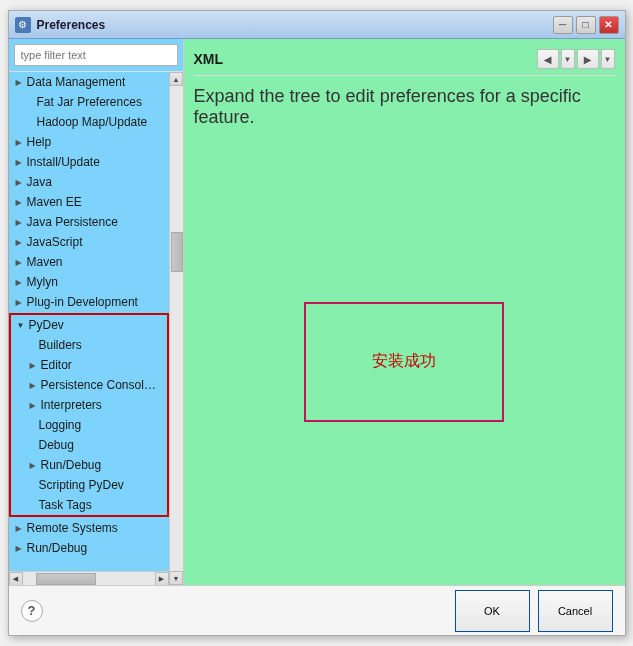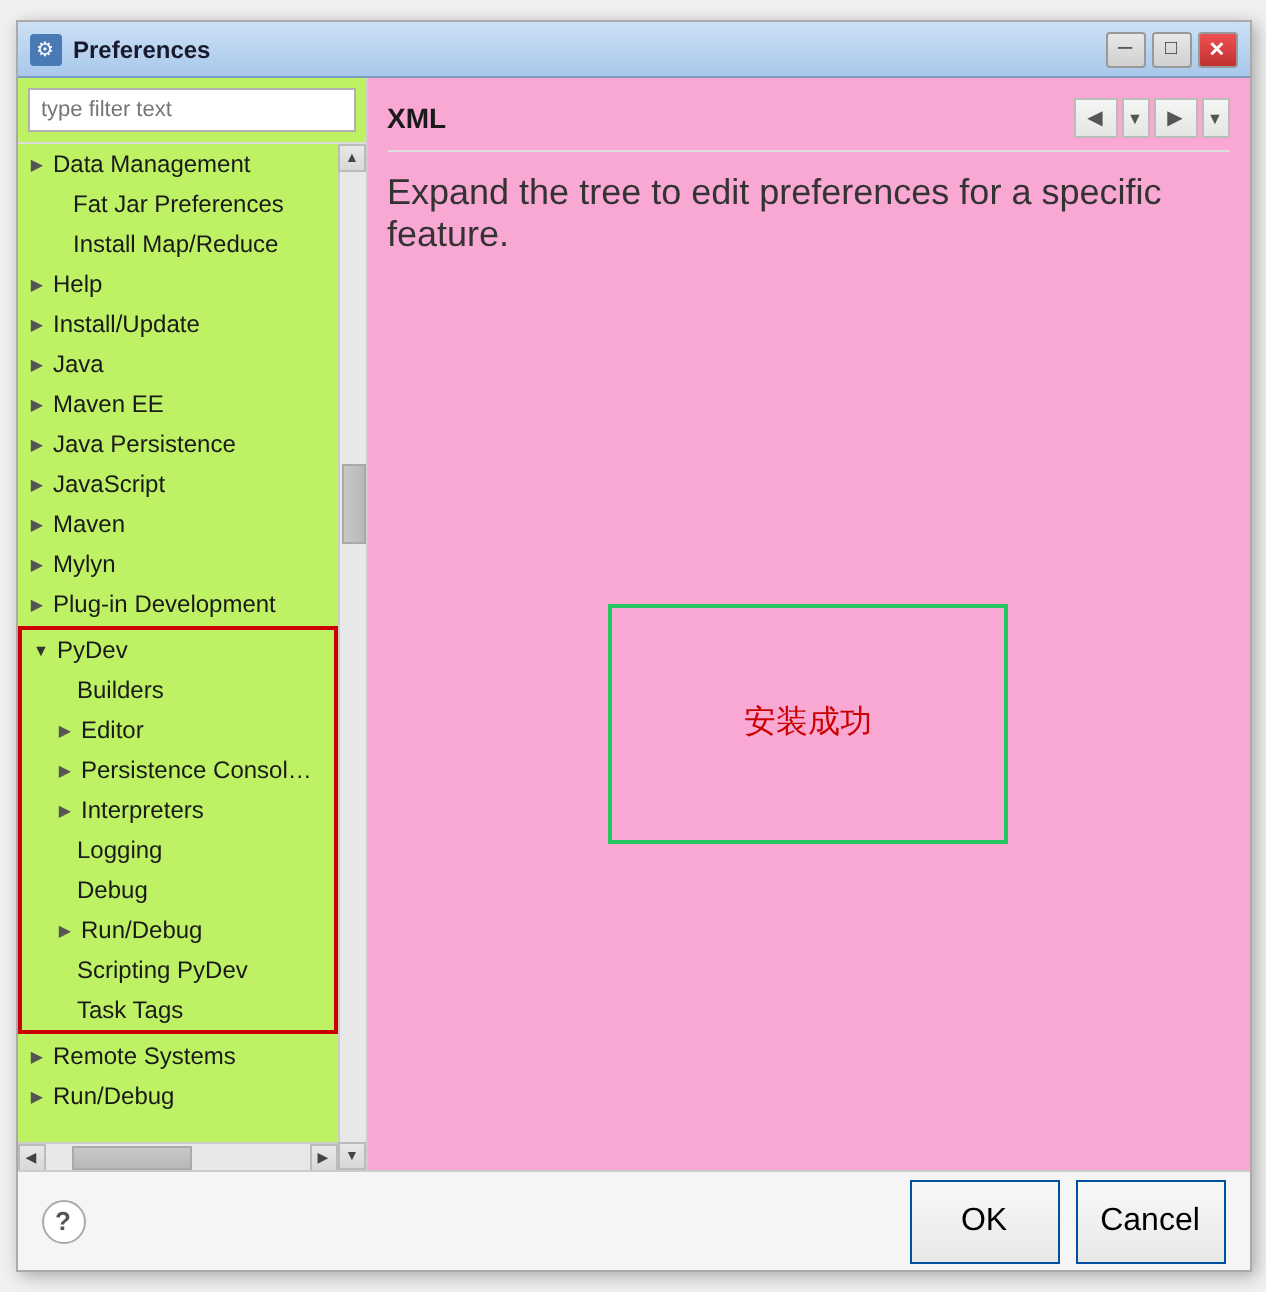--- a/index.html
+++ b/index.html
@@ -75,21 +75,21 @@
     .content-area {
       display: flex;
       flex: 1;
       overflow: hidden;
     }
     .left-panel {
       width: 175px;
       border-right: 1px solid #ccc;
       display: flex;
       flex-direction: column;
-      background: #bef264;
+      background: #7dd3fc;
       flex-shrink: 0;
     }
     .search-box {
       padding: 5px;
       border-bottom: 1px solid #ddd;
     }
     .search-input {
       width: 100%;
       height: 22px;
       border: 1px solid #b0b0b0;
@@ -125,21 +125,21 @@
       font-size: 8px;
       color: #555;
       flex-shrink: 0;
     }
     .tree-item .arrow.open { color: #333; }
     .tree-item .indent { display: inline-block; flex-shrink: 0; }
     .right-panel {
       flex: 1;
       display: flex;
       flex-direction: column;
-      background: #f9a8d4;
+      background: #86efac;
       padding: 10px;
     }
     .right-header {
       display: flex;
       align-items: center;
       justify-content: space-between;
       border-bottom: 1px solid #ddd;
       padding-bottom: 6px;
       margin-bottom: 10px;
     }
@@ -183,21 +183,21 @@
       color: #333;
       margin-bottom: 20px;
     }
     .center-box {
       display: flex;
       align-items: center;
       justify-content: center;
       flex: 1;
     }
     .install-box {
-      border: 2px solid #22c55e;
+      border: 2px solid #be185d;
       width: 200px;
       height: 120px;
       display: flex;
       align-items: center;
       justify-content: center;
       font-family: Liberation Serif, serif;
     }
     .install-text {
       font-size: 16px;
       color: #cc0000;
@@ -228,21 +228,21 @@
     }
     .bottom-buttons {
       display: flex;
       gap: 8px;
     }
     .dialog-btn {
       width: 75px;
       height: 42px;
       background: linear-gradient(to bottom, #f8f8f8, #e8e8e8);
       border: 1px solid #0050a0;
-      font-size: 16px;
+      font-size: 11px;
       cursor: pointer;
       color: #000;
       display: flex;
       align-items: center;
       justify-content: center;
     }
     .scrollbar-v {
       width: 14px;
       background: #f0f0f0;
       border-left: 1px solid #ccc;
@@ -355,21 +355,21 @@
             <div class="tree-item">
               <span class="arrow">▶</span>
               <span>Data Management</span>
             </div>
             <div class="tree-item">
               <span class="indent" style="width:24px"></span>
               <span>Fat Jar Preferences</span>
             </div>
             <div class="tree-item">
               <span class="indent" style="width:24px"></span>
-              <span>Install Map/Reduce</span>
+              <span>Hadoop Map/Update</span>
             </div>
             <div class="tree-item">
               <span class="arrow">▶</span>
               <span>Help</span>
             </div>
             <div class="tree-item">
               <span class="arrow">▶</span>
               <span>Install/Update</span>
             </div>
             <div class="tree-item">

